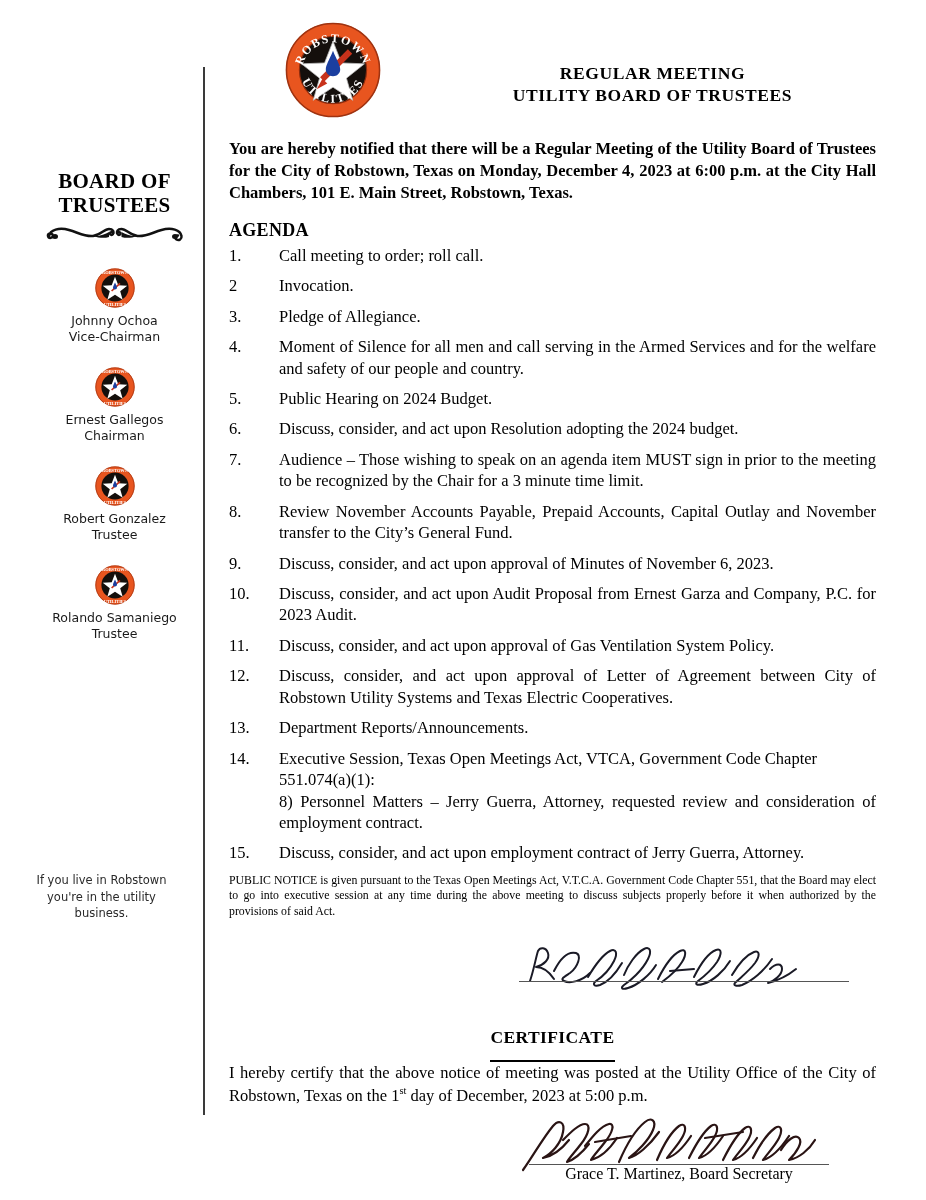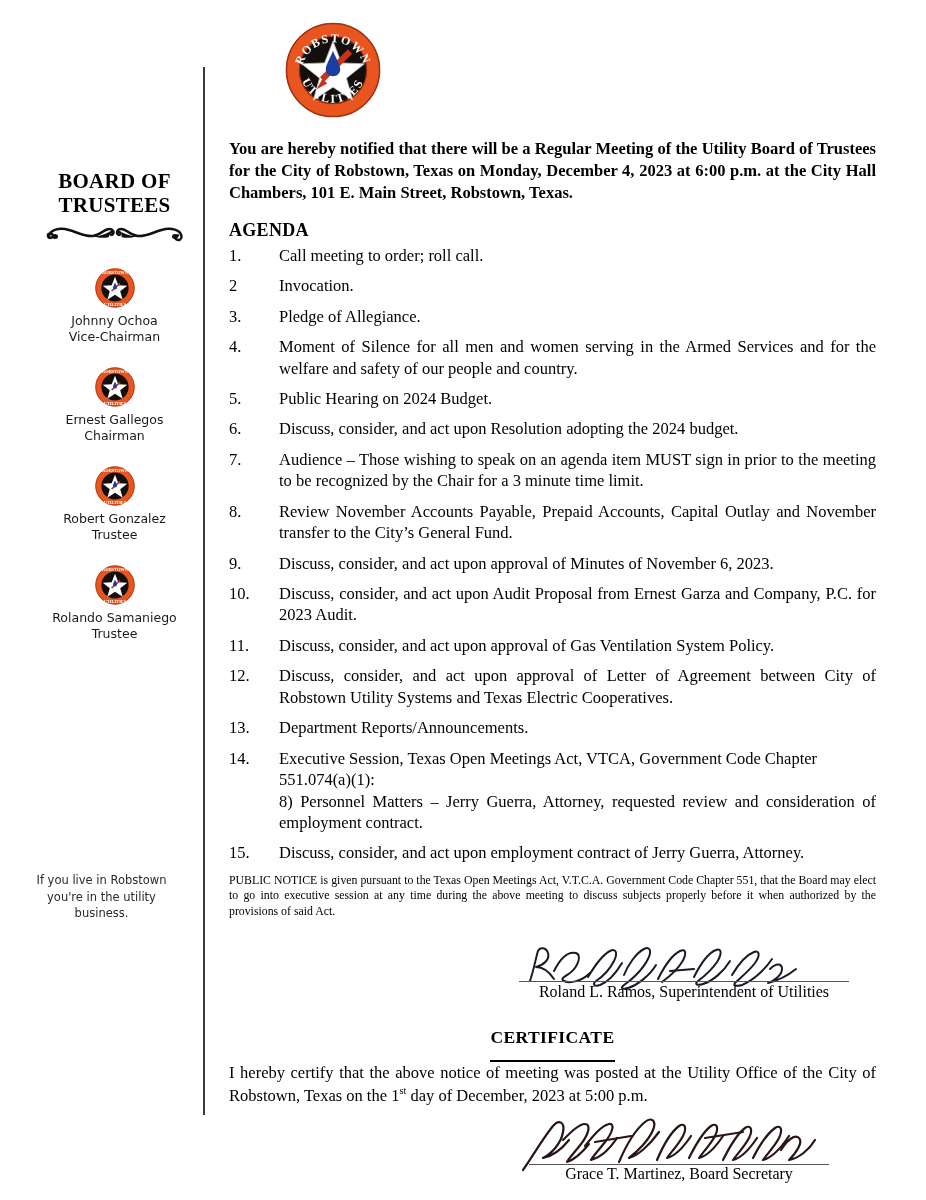--- a/index.html
+++ b/index.html
@@ -312,20 +312,24 @@
       <path d="M39 59 L33 70 L44 64 Z" fill="#C8321B"></path>
       <path d="M50 30 C54 40 57.5 45 57.5 49.5 C57.5 53.6 54.2 56.5 50 56.5 C45.8 56.5 42.5 53.6 42.5 49.5 C42.5 45 46 40 50 30 Z" fill="#1B3FA0"></path>
       <text font-family="'Liberation Serif',serif" font-size="12.5" font-weight="bold" fill="#FFFFFF" letter-spacing="1.6">
         <textPath href="#arcTop" startOffset="50%" text-anchor="middle">ROBSTOWN</textPath>
       </text>
       <text font-family="'Liberation Serif',serif" font-size="12.5" font-weight="bold" fill="#FFFFFF" letter-spacing="2.2">
         <textPath href="#arcBot" startOffset="50%" text-anchor="middle">UTILITIES</textPath>
       </text>
     </svg>
 
+    <div id="header-titles">
+      <div class="header-line">REGULAR MEETING</div>
+      <div class="header-line">UTILITY BOARD OF TRUSTEES</div>
+    </div>
   </div>
 
   <p id="notice-paragraph">You are hereby notified that there will be a Regular Meeting of the Utility Board of Trustees for the City of Robstown, Texas on Monday, December 4, 2023 at 6:00 p.m. at the City Hall Chambers, 101 E. Main Street, Robstown, Texas.</p>
 
   <div id="agenda-heading">AGENDA</div>
 
   <div id="agenda-list">
 
     <div class="agenda-item">
       <span class="agenda-num">1.</span>
@@ -337,21 +341,21 @@
       <span class="agenda-body nojust">Invocation.</span>
     </div>
 
     <div class="agenda-item">
       <span class="agenda-num">3.</span>
       <span class="agenda-body nojust">Pledge of Allegiance.</span>
     </div>
 
     <div class="agenda-item">
       <span class="agenda-num">4.</span>
-      <span class="agenda-body">Moment of Silence for all men and women serving in the Armed Services and for the welfare and safety of our people and country.</span>
+      <span class="agenda-body">Moment of Silence for all men and call serving in the Armed Services and for the welfare and safety of our people and country.</span>
     </div>
 
     <div class="agenda-item">
       <span class="agenda-num">5.</span>
       <span class="agenda-body nojust">Public Hearing on 2024 Budget.</span>
     </div>
 
     <div class="agenda-item">
       <span class="agenda-num">6.</span>
       <span class="agenda-body nojust">Discuss, consider, and act upon Resolution adopting the 2024 budget.</span>
@@ -418,21 +422,20 @@
         <path d="M64,36 C70,26 78,14 86,10 C92,7 94,12 90,20 C86,28 78,36 72,40 C68,43 70,46 76,44 C84,41 92,32 98,22"></path>
         <path d="M100,34 C104,24 112,12 120,8 C126,5 128,10 124,18 C118,30 106,40 100,44 C96,47 98,49 104,47 C114,44 126,34 132,24"></path>
         <path d="M134,38 C140,26 148,14 156,10 C162,7 163,13 158,21 C152,31 142,38 138,41"></path>
         <path d="M146,30 L170,28"></path>
         <path d="M170,36 C176,24 184,12 192,9 C198,7 198,13 193,21 C187,30 178,37 174,40 C170,43 173,45 179,43 C189,40 200,30 206,20"></path>
         <path d="M208,34 C214,24 222,14 230,11 C236,9 236,15 231,22 C225,30 216,37 212,41 C208,44 212,46 218,44 C228,40 240,30 248,18"></path>
         <path d="M246,28 C252,22 258,22 258,28 C258,34 250,40 244,42 C252,40 262,36 272,28"></path>
       </g>
     </svg>
     <div class="sig-rule"></div>
-    <div class="sig-caption">Roland L. Ramos, Superintendent of Utilities</div>
   </div>
 
   <div id="certificate-heading">
     <span>CERTIFICATE</span>
   </div>
 
   <p id="certificate-body">
     <span>I hereby certify that the above notice of meeting was posted at the Utility Office of the City of Robstown, Texas on the 1</span><sup>st</sup><span> day of December, 2023 at 5:00 p.m.</span>
   </p>
 

